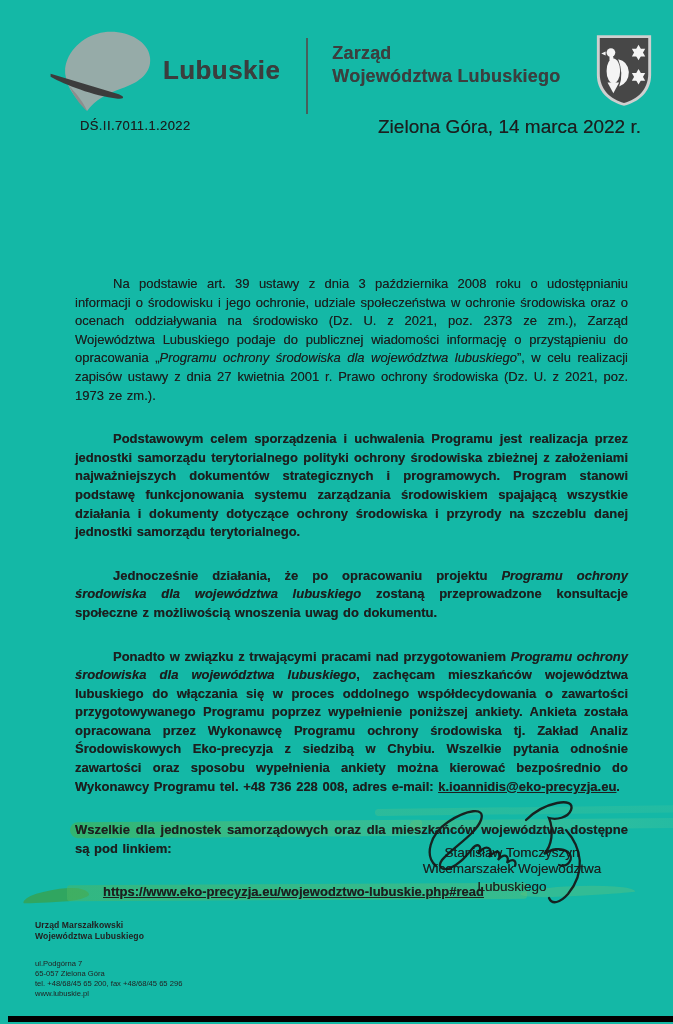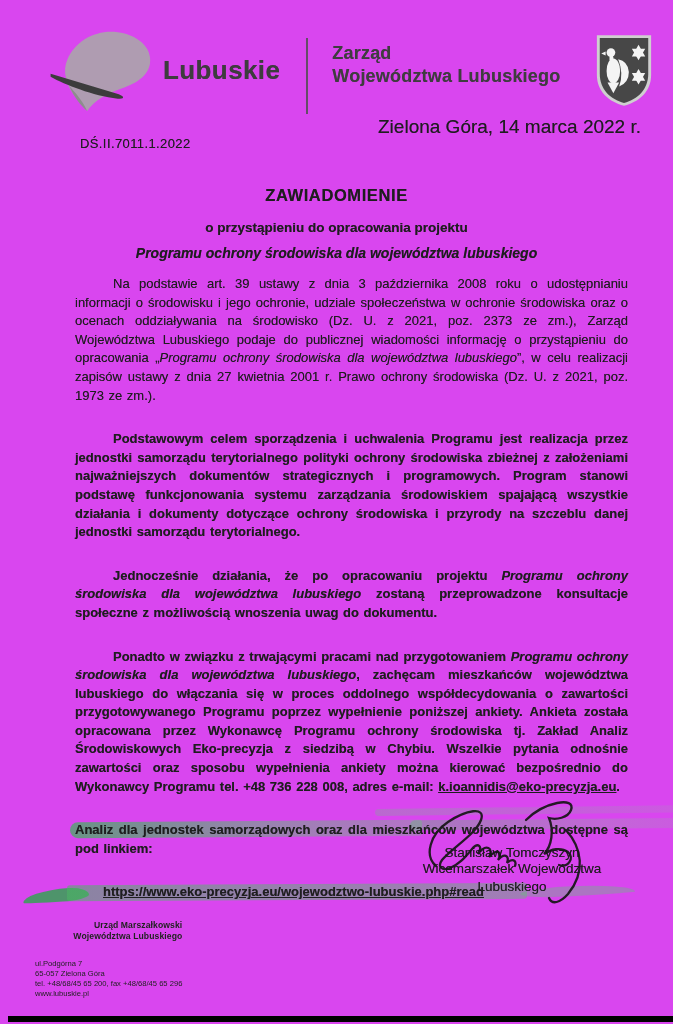--- a/index.html
+++ b/index.html
@@ -1,34 +1,34 @@
 <!DOCTYPE html>
 <html><head>
 <meta charset="utf-8">
 <style>
   * { margin:0; padding:0; box-sizing:border-box; }
   html,body { background:#e8e8e8; }
   .page {
     position:relative; width:673px; height:1024px; margin:0 auto;
-    background:#d946ef; overflow:hidden;
+    background:#14b8a6; overflow:hidden;
     font-family:"Liberation Sans", sans-serif; color:#1e1e1e;
   }
   
   .hdr { position:absolute; top:30px; left:35px; right:18px; height:92px; display:flex; align-items:flex-start; }
   .logo-wrap { display:flex; align-items:flex-start; }
   .logo-svg { width:132px; height:84px; }
   .wordmark { font-size:26px; font-weight:bold; color:#3d3d3d; margin:25px 0 0 -4px; letter-spacing:.4px;
               text-shadow:0 0 .6px rgba(0,0,0,.45); }
   .hdr-divider { width:2px; height:76px; background:#4f4f4f; margin:8px 24px 0 26px; opacity:.85; }
   .org-name { margin-top:12px; font-size:18px; font-weight:bold; color:#3e3e3e; line-height:1.3;
               letter-spacing:.2px; text-shadow:0 0 .6px rgba(0,0,0,.4); }
   .crest { margin-left:auto; width:62px; height:76px; margin-top:2px; }
   
   .meta-row { position:absolute; top:116px; left:80px; right:32px; display:flex; justify-content:space-between; }
-  .ref-no { font-size:13px; margin-top:20px; letter-spacing:.4px; text-shadow:0 0 .5px rgba(0,0,0,.5); }
+  .ref-no { font-size:13px; margin-top:2px; letter-spacing:.4px; text-shadow:0 0 .5px rgba(0,0,0,.5); }
   .place-date { font-size:19px; text-shadow:0 0 .5px rgba(0,0,0,.5); }
   
   .titles { position:absolute; top:186px; left:0; right:0; text-align:center; }
   .t-main { font-size:16.5px; font-weight:bold; letter-spacing:.6px; text-shadow:0 0 .6px rgba(0,0,0,.55); }
   .t-sub1 { margin-top:15px; font-size:13.5px; font-weight:bold; text-shadow:0 0 .5px rgba(0,0,0,.5); }
   .t-sub2 { margin-top:10px; font-size:14px; font-weight:bold; font-style:italic; text-shadow:0 0 .5px rgba(0,0,0,.5); }
   
   .doc-body { position:absolute; top:275px; left:75px; width:553px; font-size:13px; line-height:18.6px;
               text-align:justify; word-spacing:1px; text-shadow:0 0 .45px rgba(0,0,0,.5); }
   .para { position:relative; }
@@ -57,21 +57,21 @@
   .link-tail { position:absolute; left:445px; top:3px; width:115px; height:10px; z-index:0;
     background:rgba(100,195,120,.38); border-radius:40% 60% 60% 40% / 50% 85% 15% 50%;
     transform:rotate(-3deg); }
   
   .sig-block { position:absolute; top:792px; left:378px; width:268px; text-align:center; }
   .sig-svg { position:absolute; top:-2px; left:28px; width:232px; height:120px; pointer-events:none; }
   .sig-name { margin-top:53px; font-size:13.5px; text-shadow:0 0 .5px rgba(0,0,0,.5); }
   .sig-role { font-size:13.5px; line-height:18px; text-shadow:0 0 .5px rgba(0,0,0,.5); }
   
   .ftr { position:absolute; left:35px; top:920px; color:#222; }
-  .ftr-org { font-size:8.6px; font-weight:bold; line-height:11px; letter-spacing:.1px;text-align:right; }
+  .ftr-org { font-size:8.6px; font-weight:bold; line-height:11px; letter-spacing:.1px; }
   .ftr-addr { margin-top:17px; font-size:7.6px; line-height:10px; }
   .ftr-web { font-weight:normal; }
   .bottom-bar { position:absolute; left:8px; right:0; bottom:2px; height:6px; background:#000; }
 </style>
 </head>
 <body>
 
 <div class="page">
 
   <div class="hdr">
@@ -108,41 +108,36 @@
         <polygon points="47,54 40.1,42 53.9,42"></polygon>
       </g>
     </svg>
   </div>
 
   <div class="meta-row">
     <span class="ref-no">DŚ.II.7011.1.2022</span>
     <span class="place-date">Zielona Góra, 14 marca 2022 r.</span>
   </div>
 
-  <div class="titles">
-    <div class="t-main">ZAWIADOMIENIE</div>
-    <div class="t-sub1">o przystąpieniu do opracowania projektu</div>
-    <div class="t-sub2">Programu ochrony środowiska dla  województwa lubuskiego</div>
-  </div>
 
   <div class="doc-body">
 
     <p class="para indent"><span>Na podstawie art. 39 ustawy z dnia 3 października 2008 roku o udostępnianiu informacji o środowisku i jego ochronie, udziale społeczeństwa w ochronie środowiska oraz o ocenach oddziaływania na środowisko (Dz. U. z 2021, poz. 2373 ze zm.), Zarząd Województwa Lubuskiego podaje do publicznej wiadomości informację o przystąpieniu do opracowania „</span><em>Programu ochrony środowiska dla województwa lubuskiego</em><span>”, w celu realizacji zapisów ustawy z dnia 27 kwietnia 2001 r. Prawo ochrony środowiska (Dz. U. z 2021, poz. 1973 ze zm.).</span></p>
 
     <p class="para indent">Podstawowym celem sporządzenia i uchwalenia Programu jest realizacja przez jednostki samorządu terytorialnego polityki ochrony środowiska zbieżnej z założeniami najważniejszych dokumentów strategicznych i programowych. Program stanowi podstawę funkcjonowania systemu zarządzania środowiskiem spajającą wszystkie działania i dokumenty dotyczące ochrony środowiska i przyrody na szczeblu danej jednostki samorządu terytorialnego.</p>
 
     <p class="para indent"><span>Jednocześnie działania, że po opracowaniu projektu </span><em>Programu ochrony środowiska dla województwa lubuskiego</em><span> zostaną przeprowadzone konsultacje społeczne z możliwością wnoszenia uwag do dokumentu.</span></p>
 
     <p class="para indent"><span>Ponadto w związku z trwającymi pracami nad przygotowaniem </span><em>Programu ochrony środowiska dla województwa lubuskiego</em><span>, zachęcam mieszkańców województwa lubuskiego do włączania się w proces oddolnego współdecydowania o zawartości przygotowywanego Programu poprzez wypełnienie poniższej ankiety.  Ankieta została opracowana przez Wykonawcę Programu ochrony środowiska tj. Zakład Analiz Środowiskowych Eko-precyzja z siedzibą w Chybiu. Wszelkie pytania odnośnie zawartości oraz sposobu wypełnienia ankiety można kierować bezpośrednio do Wykonawcy Programu tel. +48 736 228 008, adres e-mail: </span><a class="doc-link" href="#">k.ioannidis@eko-precyzja.eu</a><span>.</span></p>
 
     <p class="para hl-para">
       <span class="hl-band-a"></span>
       <span class="hl-band-b"></span>
       <span class="hl-band-c"></span>
-      <span class="txt"><strong>Analiz</strong><span> dla jednostek samorządowych oraz dla mieszkańców województwa dostępne są pod linkiem:</span></span>
+      <span class="txt"><strong>Wszelkie</strong><span> dla jednostek samorządowych oraz dla mieszkańców województwa dostępne są pod linkiem:</span></span>
     </p>
 
     <p class="para link-line">
       <span class="link-swoosh"></span>
       <span class="link-band"></span>
       <span class="link-tail"></span>
       <span class="txt"><a class="doc-link" href="#">https://www.eko-precyzja.eu/wojewodztwo-lubuskie.php#read</a></span>
     </p>
   </div>
 

